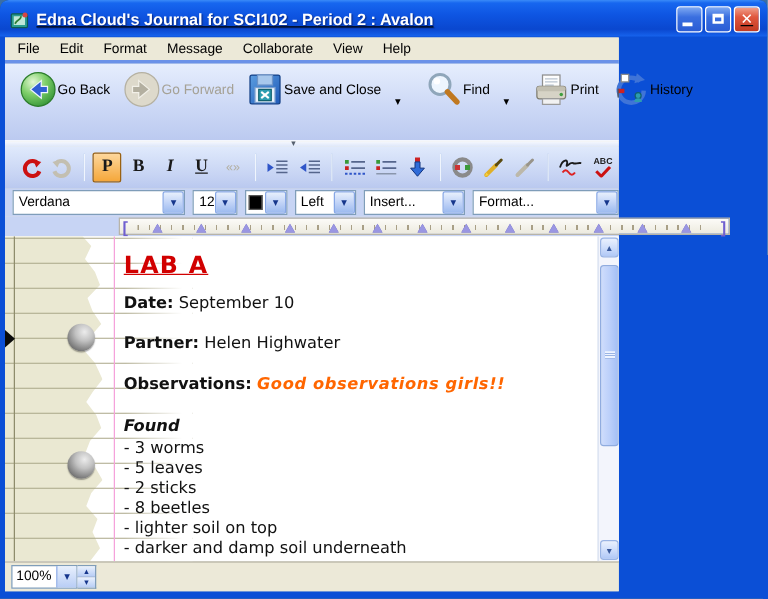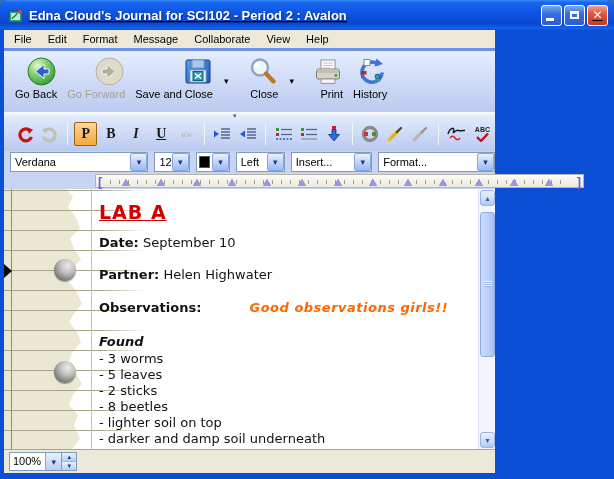--- a/index.html
+++ b/index.html
@@ -26,21 +26,21 @@
   .glyph-max{width:9px;height:8px;border:2px solid #fff;border-top-width:3px;}
   
   .client{position:absolute;left:4px;top:30px;width:491px;height:443px;background:#ece9d8;}
   
   .menubar{height:18px;display:flex;align-items:center;padding-left:2px;background:#ece9d8;font-size:11px;}
   .menu-item{padding:1px 8px;color:#000;}
   .blue-strip{height:3px;background:#6b92e8;}
   
   .main-toolbar{height:62px;background:linear-gradient(180deg,#e6eefd 0%,#cdd9f6 55%,#bccaf0 100%);
     display:flex;align-items:flex-start;padding:3px 2px 0 6px;border-bottom:1px solid #f4f7fd;}
-  .tbtn{display:flex;flex-direction:column;align-items:flex-end;font-size:11px;color:#000;
+  .tbtn{display:flex;flex-direction:row;align-items:center;font-size:11px;color:#000;
     padding:1px 5px;white-space:nowrap;}
   .tbtn .ticon{height:33px;display:flex;align-items:center;justify-content:center;}
   .tbtn.disabled{color:#a5a195;}
   .tdd{align-self:flex-start;margin-top:22px;font-size:9px;color:#000;padding:0 6px;}
   .sep-band{position:relative;height:4px;background:linear-gradient(180deg,#f6f9fe,#dfe8fa);}
   .band-notch{position:absolute;left:229px;top:-1px;font-size:7px;color:#55606e;line-height:1;}
   
   .format-toolbar{height:34px;background:linear-gradient(180deg,#e0eafc 0%,#c6d3f3 70%,#b9c8ef 100%);
     display:flex;align-items:center;padding-left:8px;}
   .fbtn{width:24px;height:24px;display:flex;align-items:center;justify-content:center;
@@ -83,21 +83,21 @@
   .ring{position:absolute;left:50px;width:22px;height:22px;border-radius:50%;
     background:radial-gradient(circle at 62% 30%,#ececec 0%,#c2c2c2 35%,#8f8f8f 62%,#474747 100%);
     box-shadow:0 1px 1px rgba(0,0,0,.35);}
   .cursor-marker{position:absolute;left:0;top:75px;width:0;height:0;
     border-top:7px solid transparent;border-bottom:7px solid transparent;border-left:8px solid #0a0a0a;}
   .doc{position:absolute;left:0;top:0;width:100%;height:100%;
     font-family:"DejaVu Sans","Liberation Sans",sans-serif;font-size:13px;color:#121212;}
   .dline{position:absolute;left:95px;white-space:nowrap;}
   .lab-heading{font-size:19px;font-weight:bold;color:#d10000;text-decoration:underline;letter-spacing:1px;text-align:center;}
   .flabel{font-weight:bold;}
-  .obs-value{color:#ff6600;font-weight:bold;font-style:italic;letter-spacing:.5px;margin-left:44px;}
+  .obs-value{color:#ff6600;font-weight:bold;font-style:italic;letter-spacing:.5px;}
   .found-label{font-weight:bold;font-style:italic;}
   
   .sbar{position:absolute;right:0;top:0;width:17px;height:100%;background:#f3f5fc;
     border-left:1px solid #d8dff0;}
   .sbtn{position:absolute;left:1px;width:15px;height:16px;
     background:linear-gradient(180deg,#eaf1fe 0%,#cfdefb 50%,#b0c8f6 100%);
     border:1px solid #9ab4e4;border-radius:3px;color:#3a5a9c;font-size:8px;
     display:flex;align-items:center;justify-content:center;}
   .sbtn.up{top:1px;} .sbtn.down{bottom:1px;}
   .sthumb{position:absolute;left:1px;top:23px;width:15px;height:145px;
@@ -209,21 +209,21 @@
       <span class="tdd">▾</span>
 
       <div class="tbtn" style="margin-left:8px">
         <span class="ticon">
           <svg width="31" height="31" viewBox="0 0 31 31">
             <circle cx="13" cy="11.5" r="8" fill="#edf5fe" stroke="#8fa6ba" stroke-width="2.4"></circle>
             <circle cx="10.5" cy="9" r="2.6" fill="#ffffff" opacity="0.9"></circle>
             <line x1="19" y1="17.5" x2="26.5" y2="25.5" stroke="#c07820" stroke-width="4.4" stroke-linecap="round"></line>
           </svg>
         </span>
-        <span>Close</span>
+        <span>Find</span>
       </div>
       <span class="tdd">▾</span>
 
       <div class="tbtn" style="margin-left:8px">
         <span class="ticon">
           <svg width="30" height="31" viewBox="0 0 30 31">
             <rect x="8" y="4" width="14" height="10" fill="#fdfdfd" stroke="#8f8f8f"></rect>
             <path d="M10 7 h10 M10 9.5 h10 M10 12 h7" stroke="#b9c4cf" stroke-width="1"></path>
             <rect x="3.5" y="13" width="23" height="10" rx="2" fill="#d6d3c6" stroke="#7e7b6e"></rect>
             <rect x="3.5" y="13" width="23" height="4" rx="2" fill="#c2bfb1"></rect>

